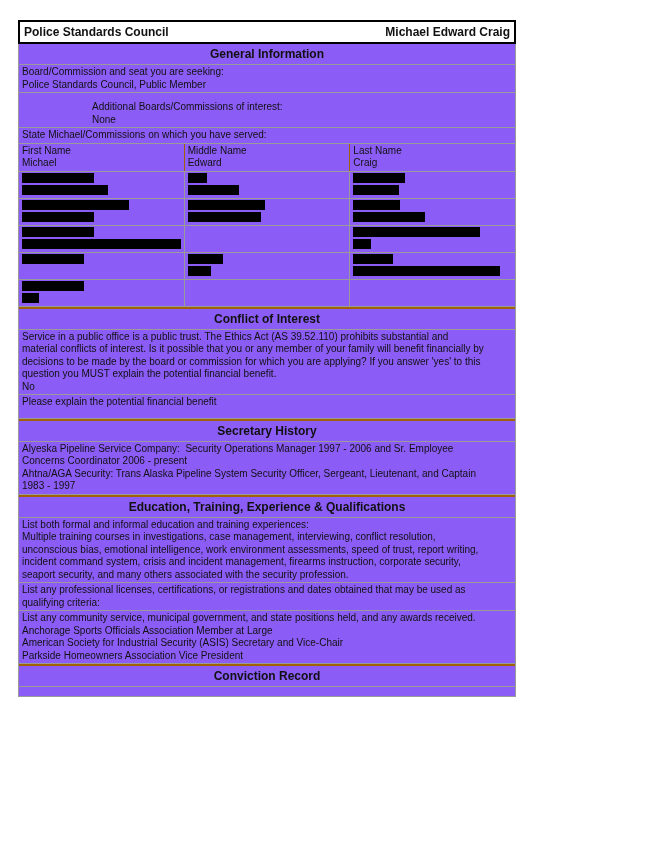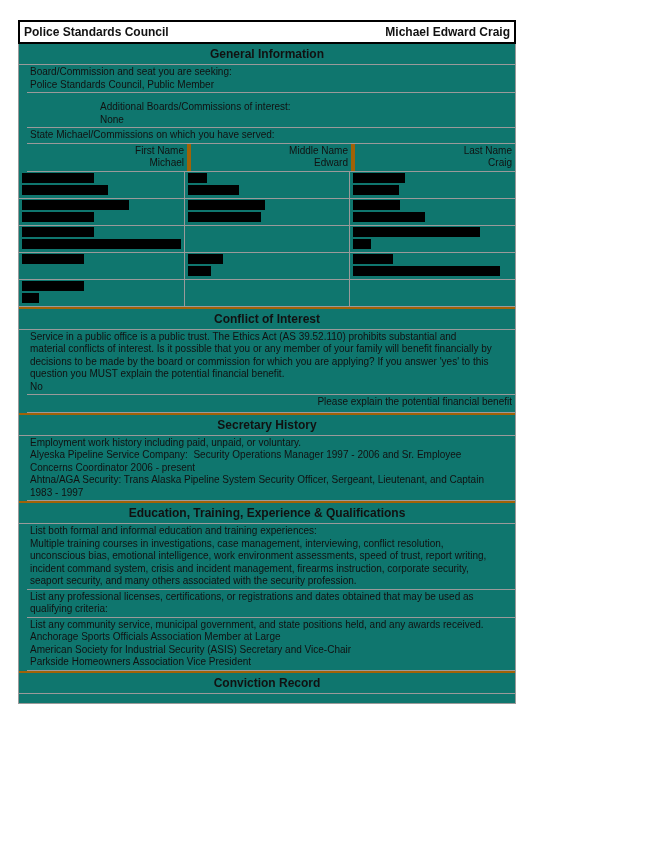--- a/index.html
+++ b/index.html
@@ -3,32 +3,32 @@
 <meta charset="utf-8">
 <style>
   html,body{margin:0;padding:0;}
   body{background:#ffffff;font-family:"Liberation Sans","DejaVu Sans",sans-serif;}
   .page{position:relative;width:650px;height:803px;background:#ffffff;overflow:hidden;}
   .doc{position:absolute;left:18px;top:20px;width:498px;box-sizing:border-box;color:#111;}
   .doc *{box-sizing:border-box;}
 
   .titlerow{display:flex;justify-content:space-between;align-items:center;
     border:2px solid #000;padding:3px 4px;font-size:12px;font-weight:bold;background:#fff;}
-  .docbody{border:1px solid #9a9a9a;border-top:none;background:#0f766e;}
+  .docbody{border:1px solid #9a9a9a;border-top:none;background:#8b5cf6;}
 
   .sechead{border-top:2px solid #a16207;border-bottom:1px solid #9a9a9a;
     text-align:center;font-weight:bold;font-size:12px;padding:3px 2px;}
   .sechead.first{border-top:none;}
 
-  .row{border-bottom:1px solid #9a9a9a;padding:1px 3px;font-size:10px;line-height:12.5px;margin-left:8px;}
+  .row{border-bottom:1px solid #9a9a9a;padding:1px 3px;font-size:10px;line-height:12.5px;}
   .row .q,.row .a{white-space:pre;overflow:hidden;}
   .row.indent{padding-left:73px;padding-top:8px;}
-  .row.explain{padding-bottom:3px;text-align:right;}
-  .row.cols{display:flex;padding:0;text-align:right;}
-  .col{flex:1 1 0;padding:1px 3px;border-left:4px solid #a16207;min-width:0;}
+  .row.explain{padding-bottom:9px;}
+  .row.cols{display:flex;padding:0;}
+  .col{flex:1 1 0;padding:1px 3px;border-left:1px solid #a16207;min-width:0;}
   .col:first-child{border-left:none;}
 
   .redrow{display:flex;padding:0;border-bottom:1px solid #9a9a9a;}
   .redcell{flex:1 1 0;padding:1px 3px;border-left:1px solid #9a9a9a;min-height:24px;min-width:0;}
   .redcell:first-child{border-left:none;}
   .redbar{height:10px;margin-bottom:2px;max-width:100%;}
 
   .emptyrow{height:9px;}
 </style>
 </head>
@@ -150,21 +150,20 @@
       </div>
 
       <div class="row explain">
         <div class="q">Please explain the potential financial benefit</div>
         <div class="a"></div>
       </div>
 
       <div class="sechead">Secretary History</div>
 
       <div class="row">
-        <div class="q">Employment work history including paid, unpaid, or voluntary.</div>
         <div class="a">Alyeska Pipeline Service Company:  Security Operations Manager 1997 - 2006 and Sr. Employee
 Concerns Coordinator 2006 - present
 Ahtna/AGA Security: Trans Alaska Pipeline System Security Officer, Sergeant, Lieutenant, and Captain
 1983 - 1997</div>
       </div>
 
       <div class="sechead">Education, Training, Experience &amp; Qualifications</div>
 
       <div class="row">
         <div class="q">List both formal and informal education and training experiences:</div>

